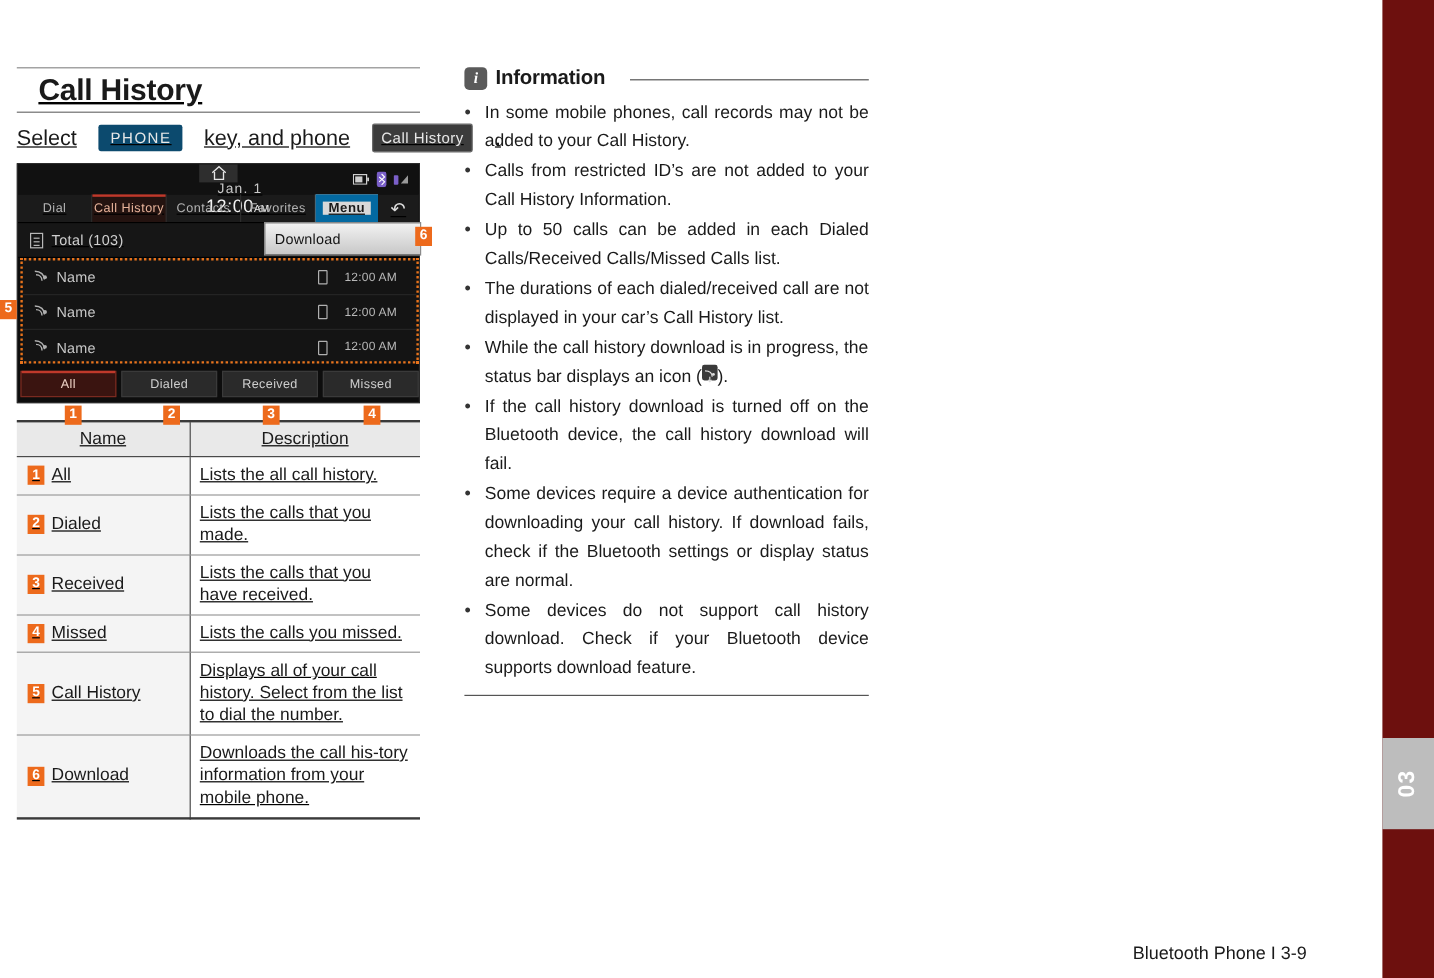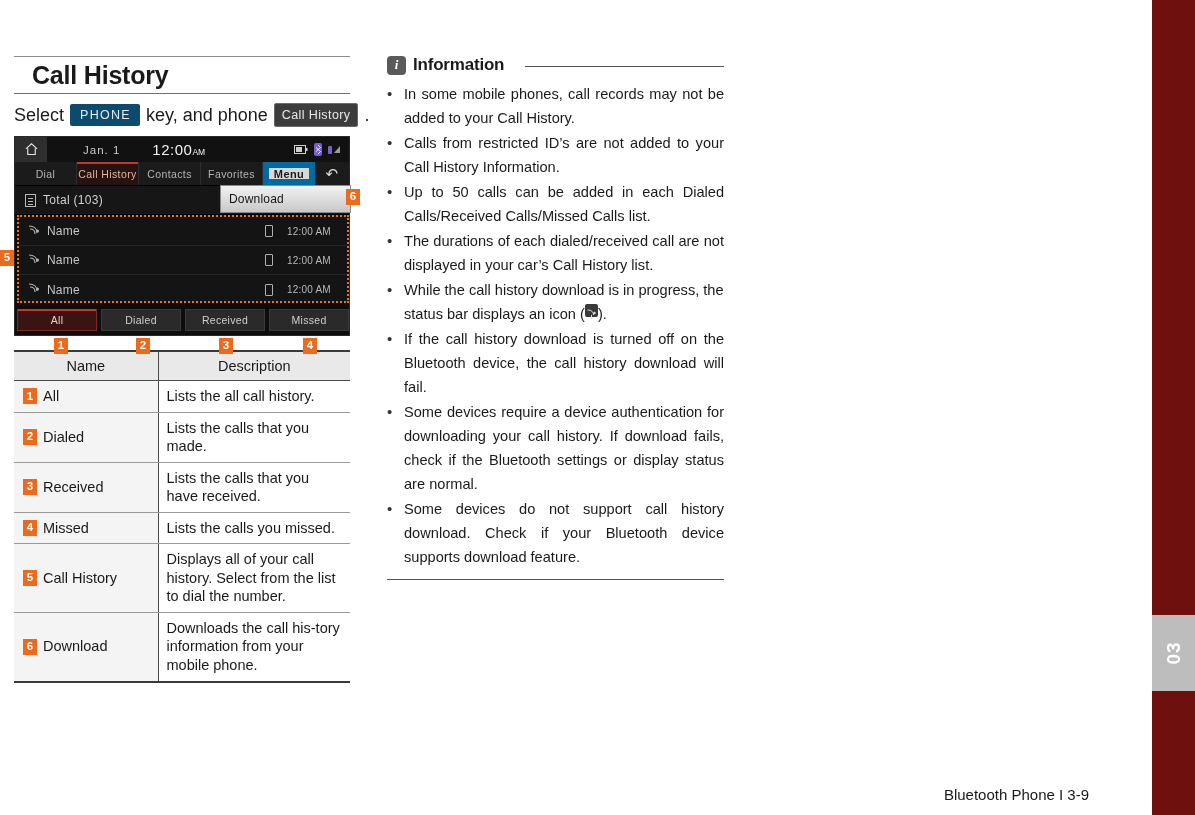--- a/index.html
+++ b/index.html
@@ -26,53 +26,53 @@
   #edge-tab span {
     transform: rotate(-90deg);
     color:#ffffff; font-size:19px; font-weight:bold; letter-spacing:1px;
     white-space:nowrap;
   }
 
   
   #page { position:absolute; left:0; top:0; width:1152px; height:815px; }
 
   
-  #left-col { position:absolute; left:14px; top:56px; width:336px; }
+  #left-col { position:absolute; left:14px; top:56px; width:336px;text-decoration:underline; }
 
   .title-rule-top { border-top:1px solid #8d8d8d; width:336px; }
   #page-title {
     font-size:25px; font-weight:bold; color:#1a1a1a;
     padding:4px 0 3px 18px; letter-spacing:-0.2px;
   }
   .title-rule-bottom { border-top:1.5px solid #6f6f6f; width:336px; }
 
   #select-line {
     font-size:18px; color:#1a1a1a; margin-top:9px;
-    display:flex; align-items:center; gap:0px; white-space:nowrap;
+    display:flex; align-items:center; gap:12px; white-space:nowrap;
   }
   .key-chip {
     display:inline-block; background:#0c4a6e; color:#e8e8e8;
     font-size:12.5px; letter-spacing:1.3px; padding:4px 9px 4px 10px;
     border-radius:2px; margin:0 6px; vertical-align:middle;
     font-family:"Liberation Sans", sans-serif;
   }
   .key-chip.btn {
     background:#3c3c3c; border:1px solid #6a6a6a; letter-spacing:0.4px;
     font-size:12.5px; padding:4px 7px;
   }
 
   
   #device {
     position:relative; margin-top:9px;
     width:336px; height:200px;
     background:#0d0d0d; border:1px solid #2a2a2a;
   }
   #dev-statusbar {
     position:relative; height:25px; background:#111111;
-    display:flex; align-items:center;
+    display:flex; align-items:center;flex-direction:column;
   }
   #home-btn {
     width:32px; height:25px; background:#2e2e2e;
     display:flex; align-items:center; justify-content:center;
   }
   #home-btn svg { width:15px; height:15px; }
   #dev-date {
     color:#c9c9c9; font-size:11.5px; letter-spacing:1px; margin-left:36px;
   }
   #dev-time {

